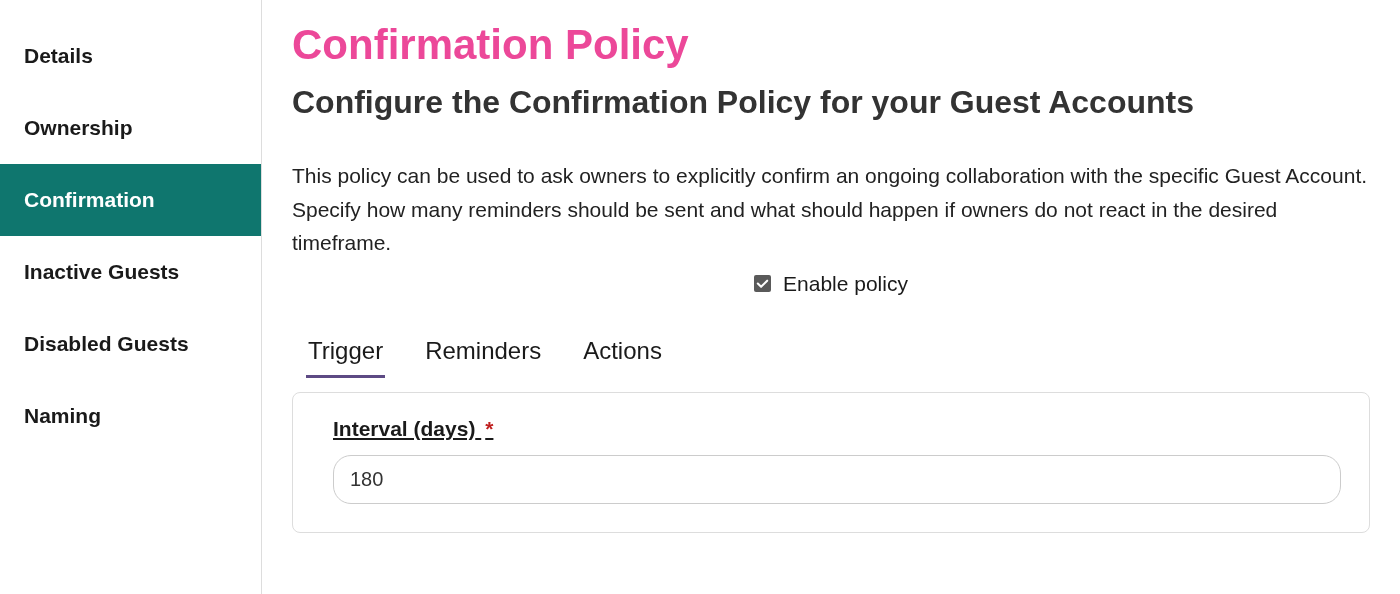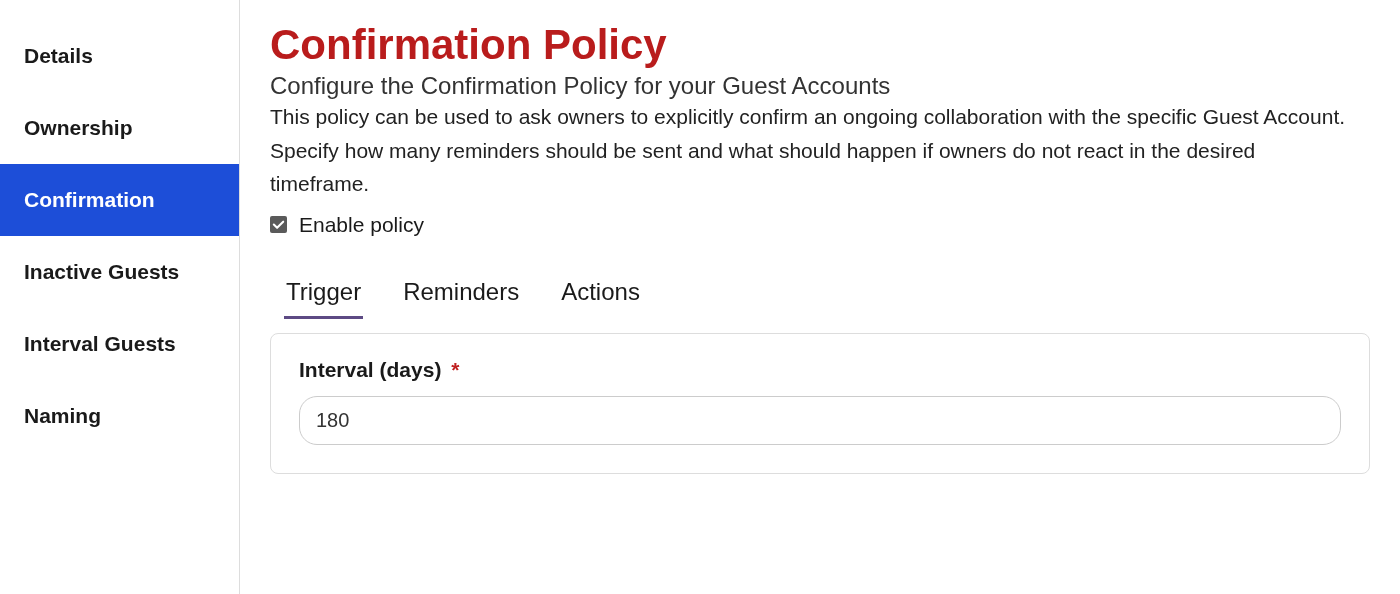--- a/index.html
+++ b/index.html
@@ -10,64 +10,66 @@
     body {
       font-family: "Segoe UI", -apple-system, BlinkMacSystemFont, sans-serif;
       color: #1a1a1a;
       background: #fff;
       width: 1400px;
       height: 594px;
       overflow: hidden;
       display: flex;
     }
     .sidebar {
-      width: 240px;
+      width: 262px;
       border-right: 1px solid #ddd;
       padding-top: 20px;
     }
     .sidebar-item {
       padding: 24px 24px;
       font-size: 21px;
       font-weight: 700;
       cursor: pointer;
       color: #1a1a1a;
     }
     .sidebar-item.active {
-      background: #1d4ed8;
+      background: #0f766e;
       color: #fff;
     }
     .main {
       flex: 1;
       padding: 22px 30px 20px 30px;
       overflow: auto;
     }
     .page-title {
       font-size: 42px;
       font-weight: 700;
-      color: #b91c1c;
+      color: #ec4899;
       line-height: 1.1;
-      margin-bottom: 4px;
+      margin-bottom: 16px;
     }
     .page-subtitle {
-      font-size: 24px;
-      font-weight: 400;
+      font-size: 32px;
+      font-weight: 700;
       color: #333;
+      margin-bottom: 38px;
     }
     .description {
       font-size: 21px;
       line-height: 1.6;
       color: #222;
       margin-bottom: 12px;
       max-width: 1080px;
     }
     .checkbox-row {
       display: flex;
       align-items: center;
       gap: 12px;
       margin-bottom: 35px;
+      justify-content: center;
     }
     .checkbox {
       width: 17px;
       height: 17px;
       background: #5a5a5a;
       border-radius: 2px;
       display: flex;
       align-items: center;
       justify-content: center;
       cursor: pointer;
@@ -94,22 +96,23 @@
       padding: 6px 2px 10px 2px;
       cursor: pointer;
       border-bottom: 3px solid transparent;
     }
     .tab.active {
       border-bottom: 3px solid #5d4a84;
     }
     .panel {
       border: 1px solid #ddd;
       border-radius: 8px;
-      padding: 24px 28px 28px 28px;
+      padding: 24px 28px 28px 40px;
       max-width: 1120px;
+      text-decoration: underline;
     }
     .field-label {
       font-size: 21px;
       font-weight: 700;
       color: #1a1a1a;
       margin-bottom: 14px;
     }
     .required {
       color: #c02020;
       margin-left: 4px;
@@ -125,21 +128,21 @@
     }
   </style>
 </head>
 <body>
 
 <nav class="sidebar">
   <div class="sidebar-item">Details</div>
   <div class="sidebar-item">Ownership</div>
   <div class="sidebar-item active">Confirmation</div>
   <div class="sidebar-item">Inactive Guests</div>
-  <div class="sidebar-item">Interval Guests</div>
+  <div class="sidebar-item">Disabled Guests</div>
   <div class="sidebar-item">Naming</div>
 </nav>
 
 <main class="main">
   <h1 class="page-title">Confirmation Policy</h1>
   <div class="page-subtitle">Configure the Confirmation Policy for your Guest Accounts</div>
   <p class="description">This policy can be used to ask owners to explicitly confirm an ongoing collaboration with the specific Guest Account. Specify how many reminders should be sent and what should happen if owners do not react in the desired timeframe.</p>
 
   <div class="checkbox-row">
     <div class="checkbox">

